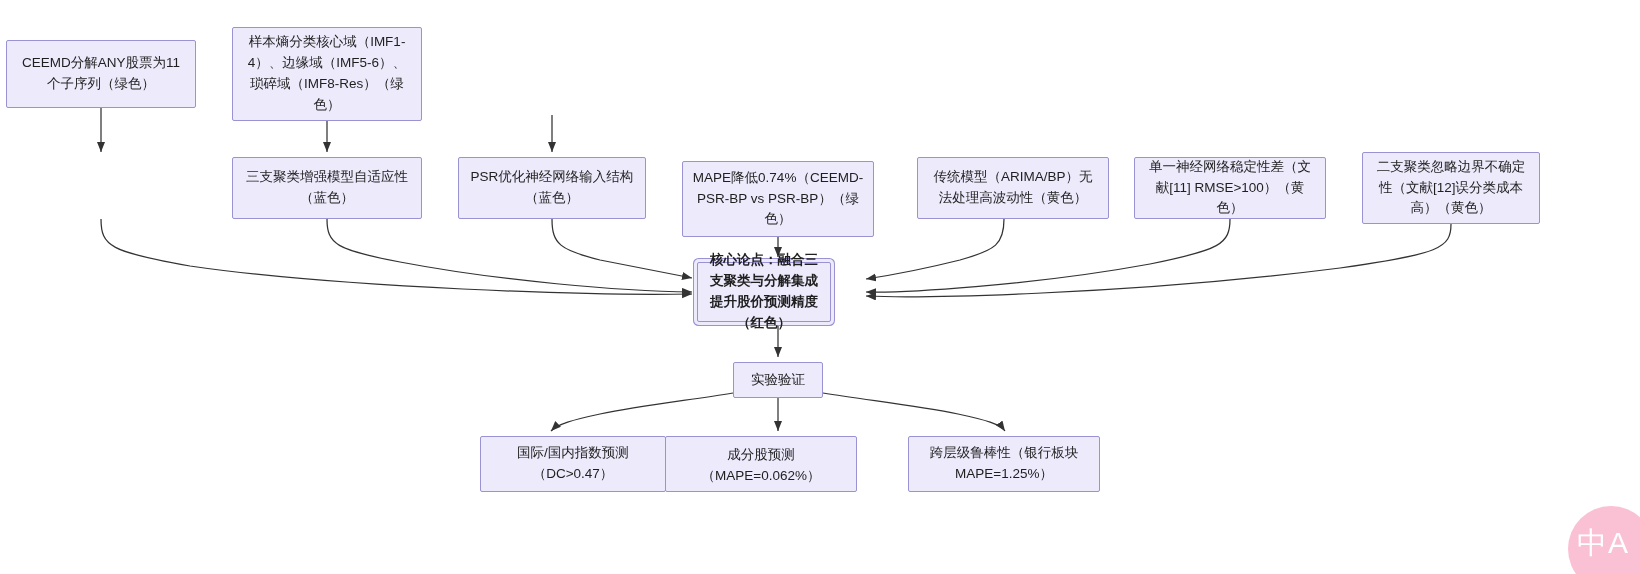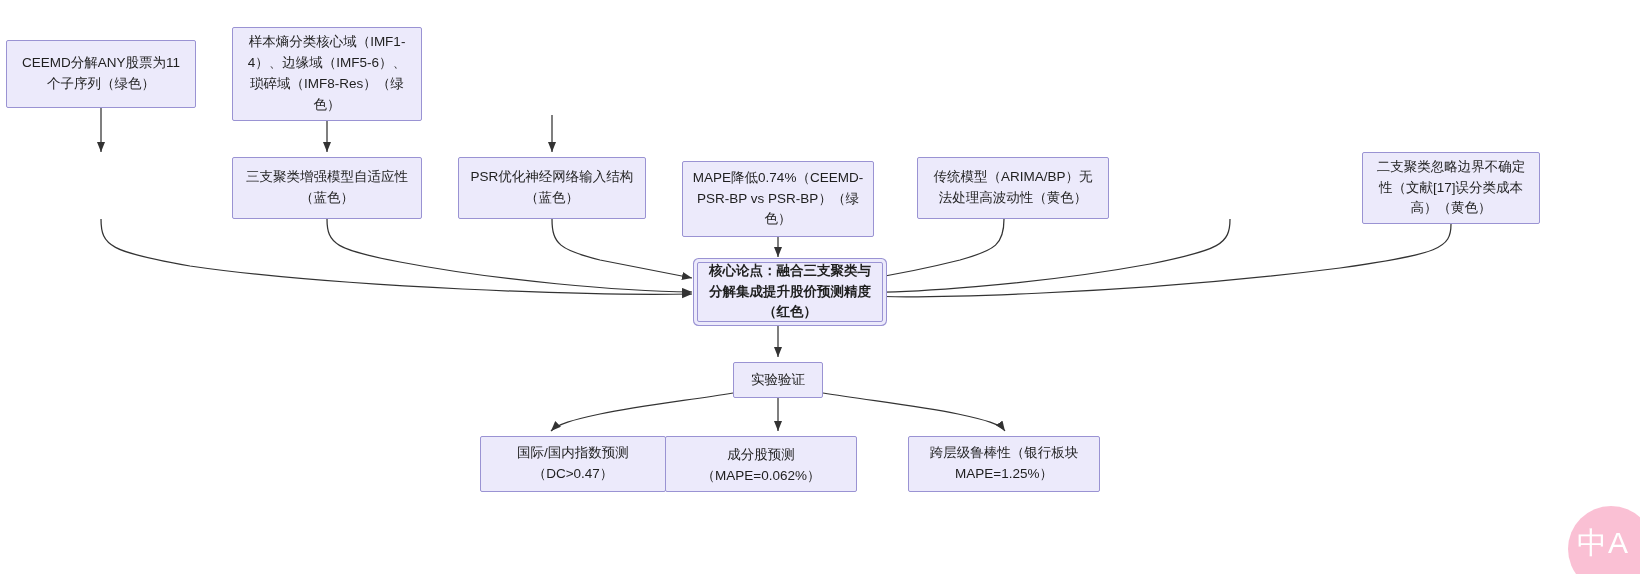--- a/index.html
+++ b/index.html
@@ -126,26 +126,29 @@
   </div>
 
   <div class="node" style="left:682px;top:150px;width:192px;height:76px;margin-top:11px;">
     <span class="label">MAPE降低0.74%（CEEMD-PSR-BP vs PSR-BP）（绿色）</span>
   </div>
 
   <div class="node" style="left:908px;top:157px;width:192px;height:62px;margin-left:9px;">
     <span class="label">传统模型（ARIMA/BP）无法处理高波动性（黄色）</span>
   </div>
 
+  <div class="node" style="left:1134px;top:157px;width:192px;height:62px;">
+    <span class="label">单一神经网络稳定性差（文献[11] RMSE&gt;100）（黄色）</span>
+  </div>
 
   <div class="node" style="left:1362px;top:152px;width:178px;height:72px;">
-    <span class="label">二支聚类忽略边界不确定性（文献[17]误分类成本高）（黄色）</span>
+    <span class="label">二支聚类忽略边界不确定性（文献[12]误分类成本高）（黄色）</span>
   </div>
 
-  <div class="node core" style="left:697px;top:262px;width:186px;height:60px;justify-content:flex-end;">
+  <div class="node core" style="left:697px;top:262px;width:134px;height:60px;justify-content:flex-end;">
     <span class="label">核心论点：融合三支聚类与分解集成提升股价预测精度（红色）</span>
   </div>
 
   <div class="node" style="left:733px;top:362px;width:90px;height:36px;">
     <span class="label">实验验证</span>
   </div>
 
   <div class="node" style="left:480px;top:436px;width:186px;height:56px;">
     <span class="label">国际/国内指数预测（DC&gt;0.47）</span>
   </div>

